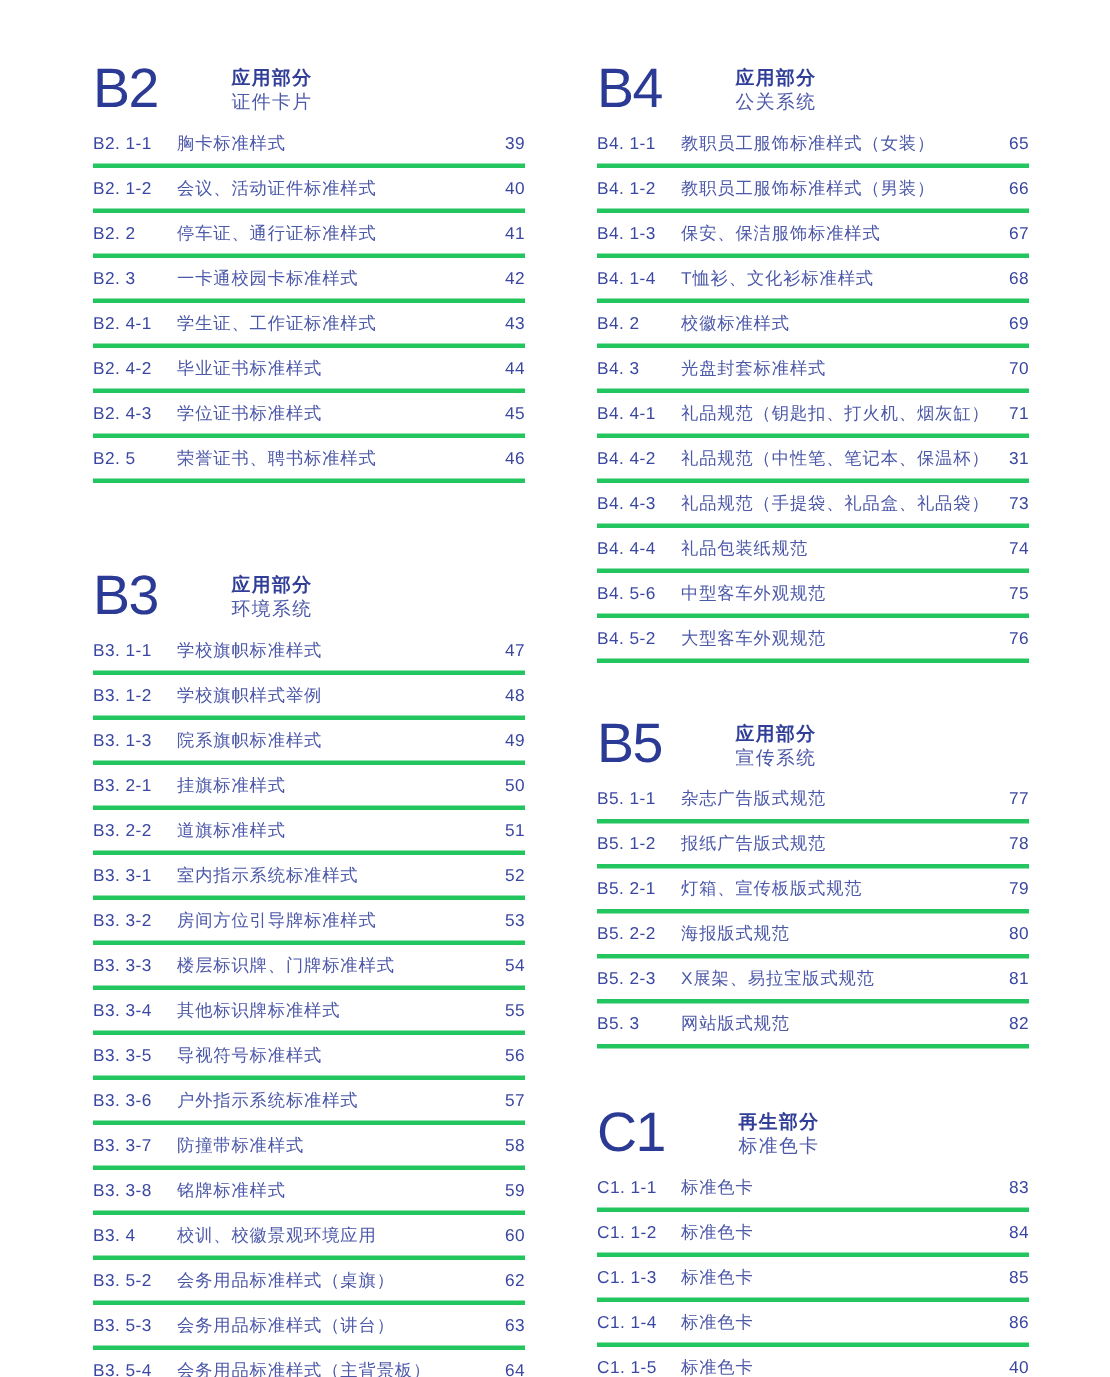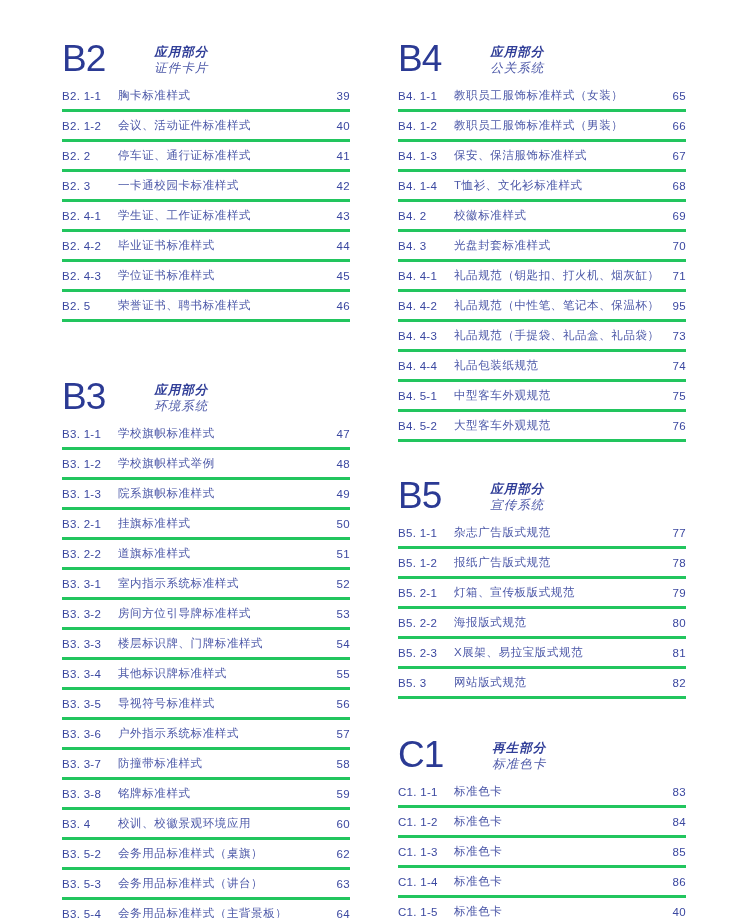--- a/index.html
+++ b/index.html
@@ -40,21 +40,20 @@
   .sec-letter {
     font-size: 37px;
     line-height: 33px;
     font-weight: 400;
     letter-spacing: -1px;
     color: #2b3a94;
   }
   .sec-labels {
     margin-left: 13px;
     padding-top: 2px;
-    font-style: italic;
   }
   .sec-cat {
     font-size: 12.5px;
     line-height: 16px;
     font-weight: bold;
     letter-spacing: 1px;
     color: #303e98;
   }
   .sec-sub {
     font-size: 12.5px;
@@ -286,34 +285,34 @@
             <span class="row-page">70</span>
           </div>
           <div class="row">
             <span class="row-code">B4. 4-1</span>
             <span class="row-title">礼品规范（钥匙扣、打火机、烟灰缸）</span>
             <span class="row-page">71</span>
           </div>
           <div class="row">
             <span class="row-code">B4. 4-2</span>
             <span class="row-title">礼品规范（中性笔、笔记本、保温杯）</span>
-            <span class="row-page">95</span>
+            <span class="row-page">31</span>
           </div>
           <div class="row">
             <span class="row-code">B4. 4-3</span>
             <span class="row-title">礼品规范（手提袋、礼品盒、礼品袋）</span>
             <span class="row-page">73</span>
           </div>
           <div class="row">
             <span class="row-code">B4. 4-4</span>
             <span class="row-title">礼品包装纸规范</span>
             <span class="row-page">74</span>
           </div>
           <div class="row">
-            <span class="row-code">B4. 5-1</span>
+            <span class="row-code">B4. 5-6</span>
             <span class="row-title">中型客车外观规范</span>
             <span class="row-page">75</span>
           </div>
           <div class="row">
             <span class="row-code">B4. 5-2</span>
             <span class="row-title">大型客车外观规范</span>
             <span class="row-page">76</span>
           </div>
         </div>
       </section>

